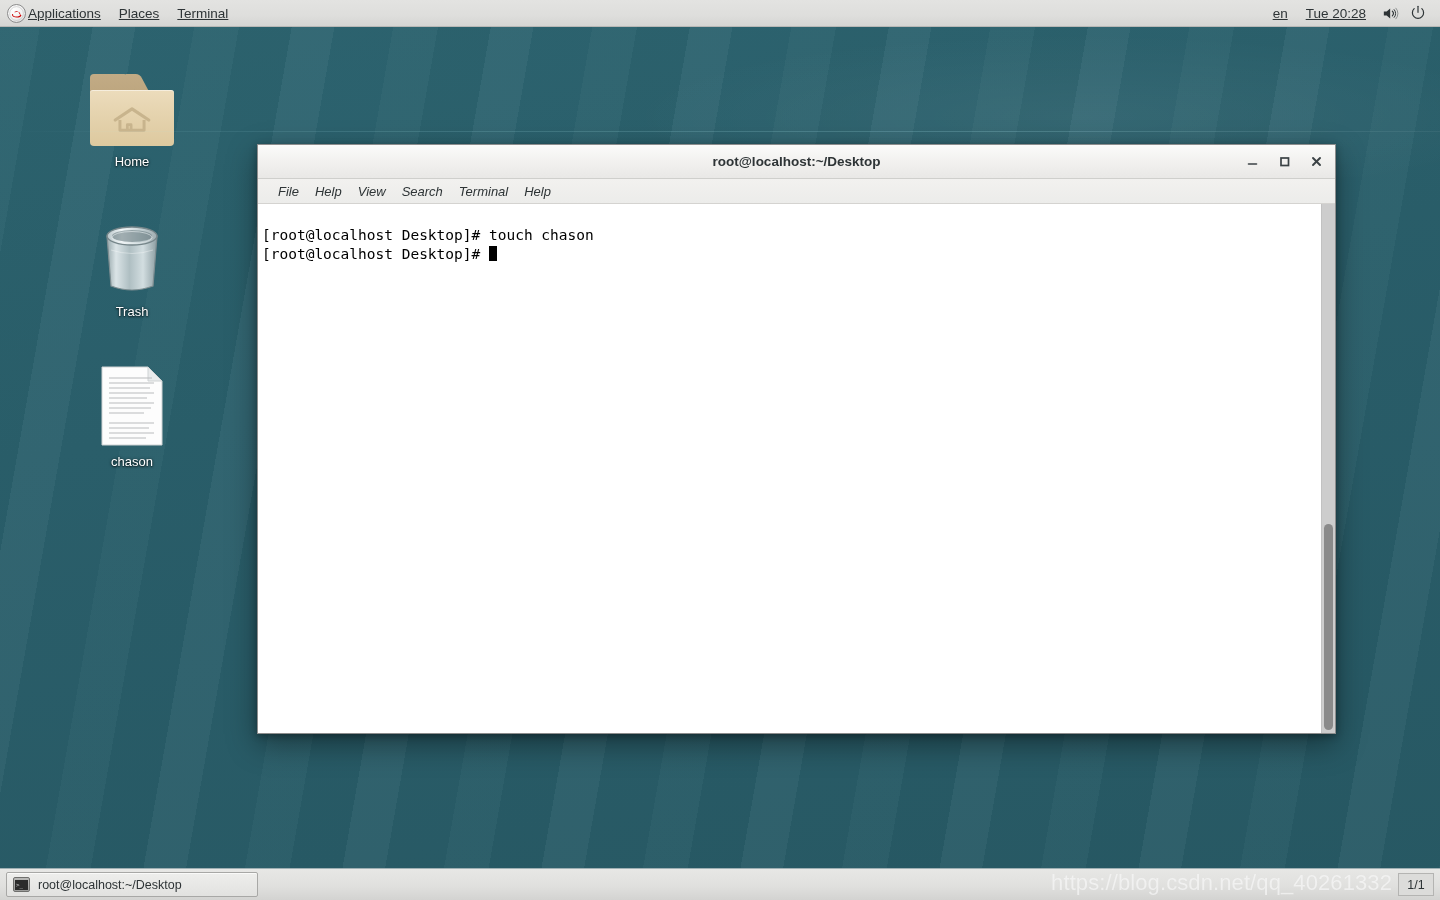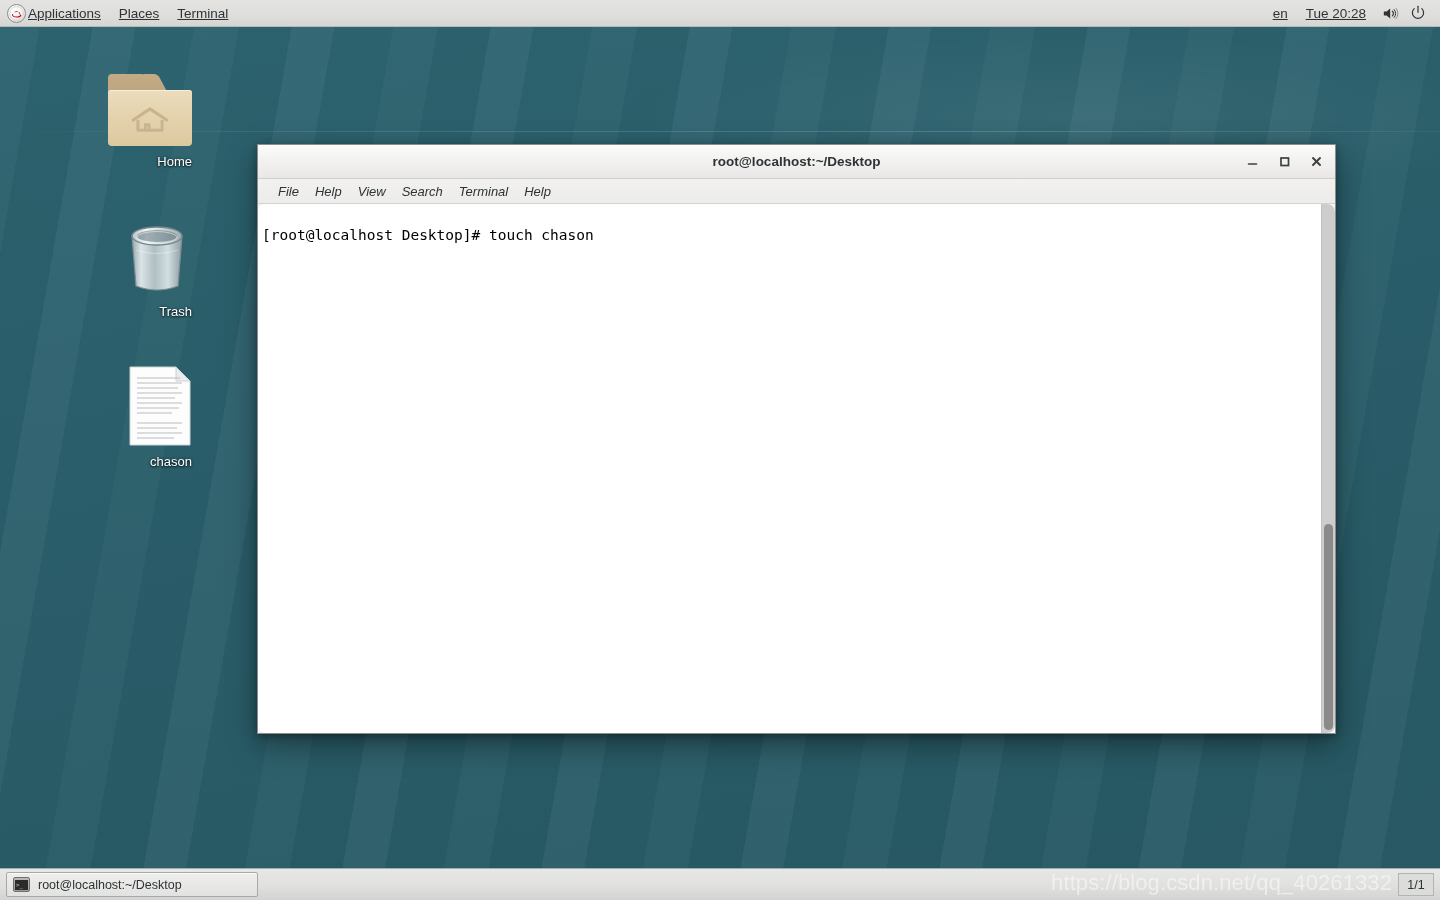--- a/index.html
+++ b/index.html
@@ -83,21 +83,21 @@
 
   .sound-icon { display: flex; align-items: center; padding: 0 7px; height: 100%; }
   .power-icon { display: flex; align-items: center; padding: 0 6px 0 4px; height: 100%; }
 
   
   .desk-icon {
     position: absolute;
     width: 120px;
     display: flex;
     flex-direction: column;
-    align-items: flex-end;
+    align-items: center;
     cursor: default;
   }
   .desk-icon .glyph { height: 84px; display: flex; align-items: flex-end; justify-content: center; }
   .desk-icon .label {
     margin-top: 8px;
     font-size: 13px;
     color: #ffffff;
     text-shadow: 0 1px 2px rgba(0,0,0,0.75), 0 0 3px rgba(0,0,0,0.55);
     white-space: nowrap;
   }
@@ -179,21 +179,20 @@
     font-size: 13px; color: #2e3436;
     padding: 2px 8px; cursor: default; white-space: nowrap;
   }
 
   #term-body {
     flex: 1;
     display: flex;
     background: #ffffff;
     overflow: hidden;
     position: relative;
-    border-radius: 8px;
   }
   #term-screen {
     flex: 1;
     padding: 3px 4px 0 4px;
     font-family: "DejaVu Sans Mono", "Liberation Mono", monospace;
     font-size: 14.5px;
     line-height: 19px;
     color: #000000;
     white-space: pre;
     overflow: hidden;
@@ -435,21 +434,21 @@
       <div class="menu-item">File</div>
       <div class="menu-item">Help</div>
       <div class="menu-item">View</div>
       <div class="menu-item">Search</div>
       <div class="menu-item">Terminal</div>
       <div class="menu-item">Help</div>
     </div>
 
     <div id="term-body">
       <div id="term-screen">
-<div>[root@localhost Desktop]# touch chason</div>
+<div>[root@localhost Desktop]# touch chason</div><div><span>[root@localhost Desktop]# </span><span class="cursor-block"></span></div>
       </div>
       <div id="term-scrollbar">
         <div id="term-thumb"></div>
       </div>
     </div>
   </div>
 
   <div id="bottom-panel">
     <div id="taskbar-btn">
       <span class="task-ico">

